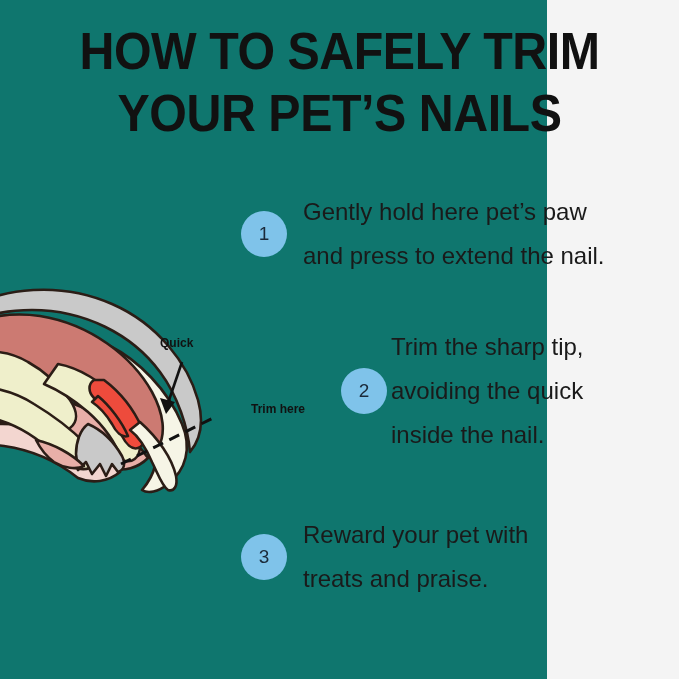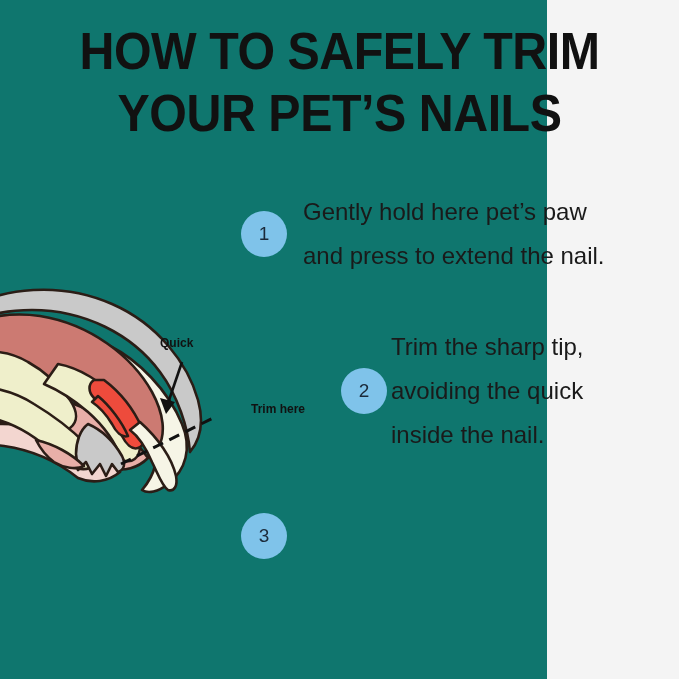--- a/index.html
+++ b/index.html
@@ -198,15 +198,17 @@
 
   <div class="step" id="step-2">
     <div class="step-badge">2</div>
     <div class="step-text">Trim the sharp tip,
 avoiding the quick
 inside the nail.</div>
   </div>
 
   <div class="step" id="step-3">
     <div class="step-badge">3</div>
+    <div class="step-text">Reward your pet with
+treats and praise.</div>
   </div>
 
 </div>
 
 </body></html>

